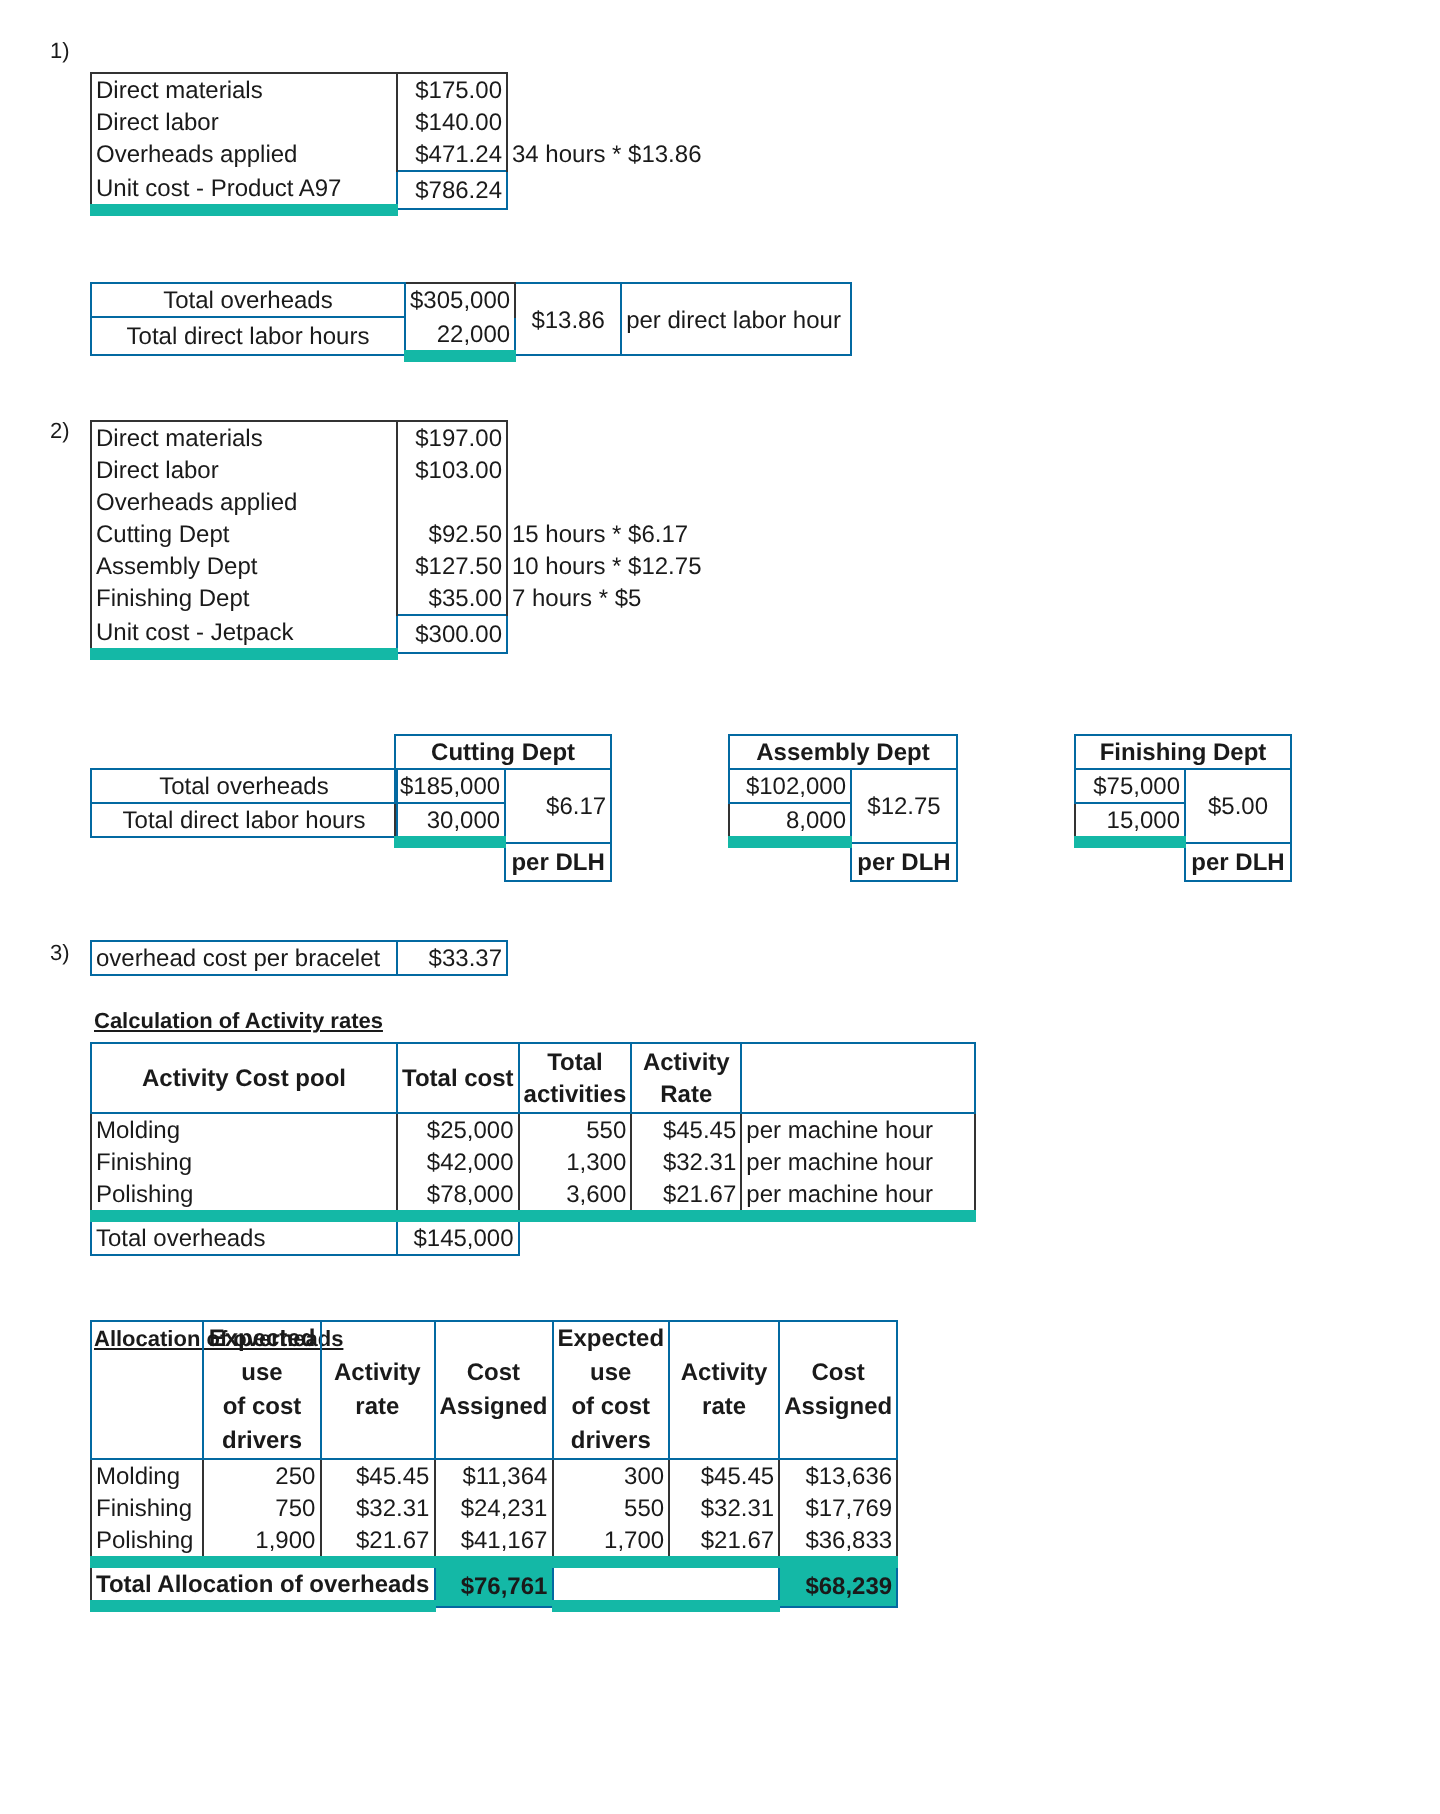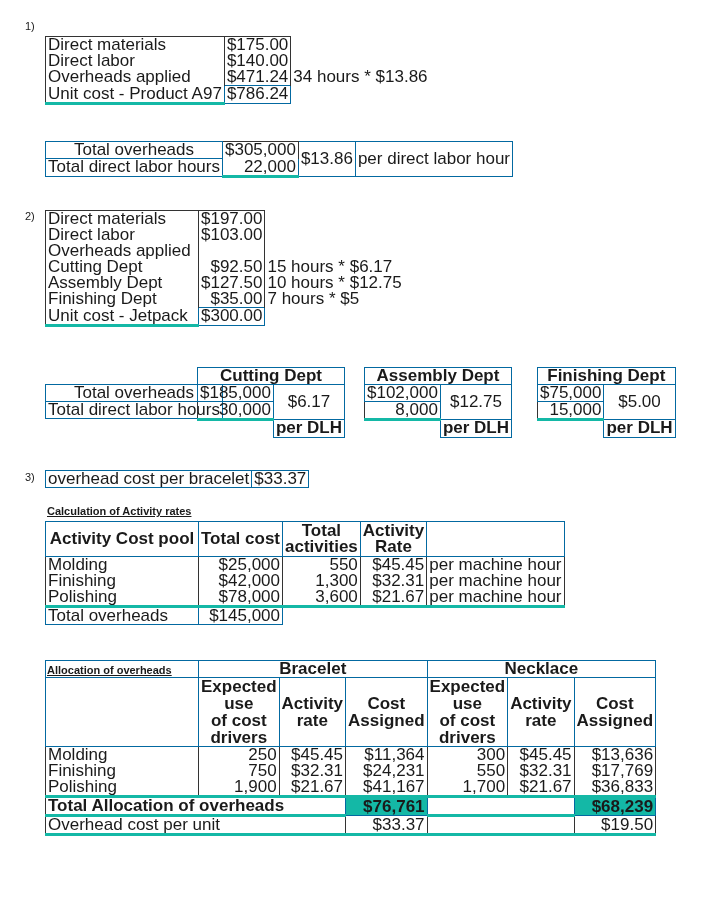--- a/index.html
+++ b/index.html
@@ -1,25 +1,25 @@
 <!DOCTYPE html>
 <html><head>
 <meta charset="utf-8">
 <style>
   html, body { margin:0; padding:0; background:#ffffff; }
   body { width:720px; height:907px; position:relative; overflow:hidden;
          font-family:"Liberation Sans", sans-serif; font-size:11px; color:#1a1a1a; }
   .lbl { position:absolute; font-size:11px; }
-  table { border-collapse:collapse; position:absolute; font-size:17px; }
+  table { border-collapse:collapse; position:absolute; font-size:12px; }
   td { padding:0 2px; height:16px; line-height:16px; white-space:nowrap; }
   .b { border:1px solid #0369a1; }
   .bl { border-left:1px solid #333; }
   .br { border-right:1px solid #333; }
   .bt { border-top:1px solid #333; }
-  .bb { border-bottom:3px solid #14b8a6; }
+  .bb { border-bottom:6px solid #14b8a6; }
   .r { text-align:right;margin-top:42px; }
   .c { text-align:center; }
   .bold { font-weight:bold; }
   .shade { background:#14b8a6; }
   .heading { position:absolute; font-weight:bold; text-decoration:underline; font-size:11px; }
 </style>
 </head>
 <body>
 
 <div class="lbl" style="left:25px;top:20px;">1)</div>
@@ -117,21 +117,21 @@
 </tbody>
   </table>
 
 <table style="left:197px;top:367px;">
   <tbody>
       <tr>
     <td class="b c bold" colspan="2">Cutting Dept</td>
   </tr>
   <tr>
     <td class="b r" style="width:50px;">$185,000</td>
-    <td class="b c" rowspan="2" style="width:48px;">$6.17</td>
+    <td class="b c" rowspan="2" style="width:48px;text-align:right;">$6.17</td>
   </tr>
   <tr>
     <td class="bl br bb r">30,000</td>
   </tr>
   <tr>
     <td></td>
     <td class="b c bold">per DLH</td>
   </tr>
 </tbody>
   </table>
@@ -224,25 +224,20 @@
     <td></td>
     <td></td>
   </tr>
 </tbody>
   </table>
 
 <div class="heading" style="left:47px;top:664px;">Allocation of overheads</div>
 
 <table style="left:45px;top:660px;">
   <tbody>
-      <tr>
-    <td class="b" style="width:148px;"></td>
-    <td class="b c bold" colspan="3">Bracelet</td>
-    <td class="b c bold" colspan="3">Necklace</td>
-  </tr>
   <tr>
     <td class="b" style="height:68px;"></td>
     <td class="b c bold" style="width:50px;line-height:17px;">
       <div>Expected</div>
       <div>use</div>
       <div>of cost</div>
       <div>drivers</div>
     </td>
     <td class="b c bold" style="width:52px;line-height:17px;">
       <div>Activity</div>
@@ -293,20 +288,14 @@
     <td class="bl bb r">1,700</td>
     <td class="bl bb r">$21.67</td>
     <td class="bl br bb r">$36,833</td>
   </tr>
   <tr>
     <td class="bl bb bold" colspan="3">Total Allocation of overheads</td>
     <td class="b r bold shade">$76,761</td>
     <td class="bb" colspan="2"></td>
     <td class="b r bold shade">$68,239</td>
   </tr>
-  <tr>
-    <td class="bl bb" colspan="3">Overhead cost per unit</td>
-    <td class="bl br bb r">$33.37</td>
-    <td class="bb" colspan="2"></td>
-    <td class="bl br bb r">$19.50</td>
-  </tr>
 </tbody>
   </table>
 
 </body></html>

